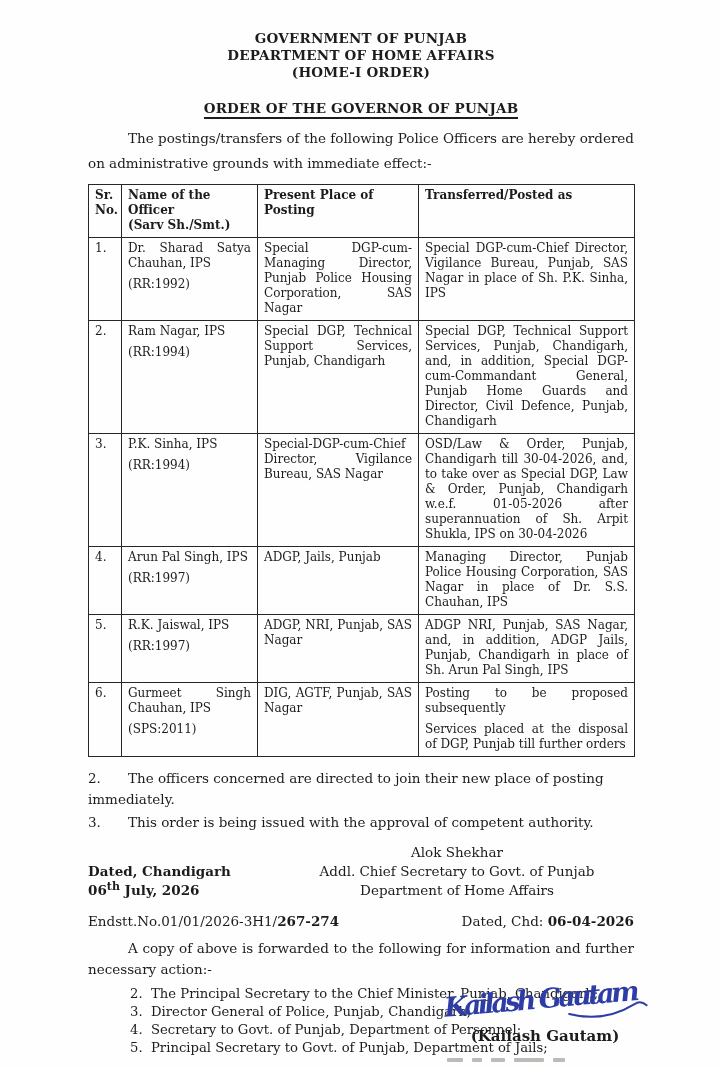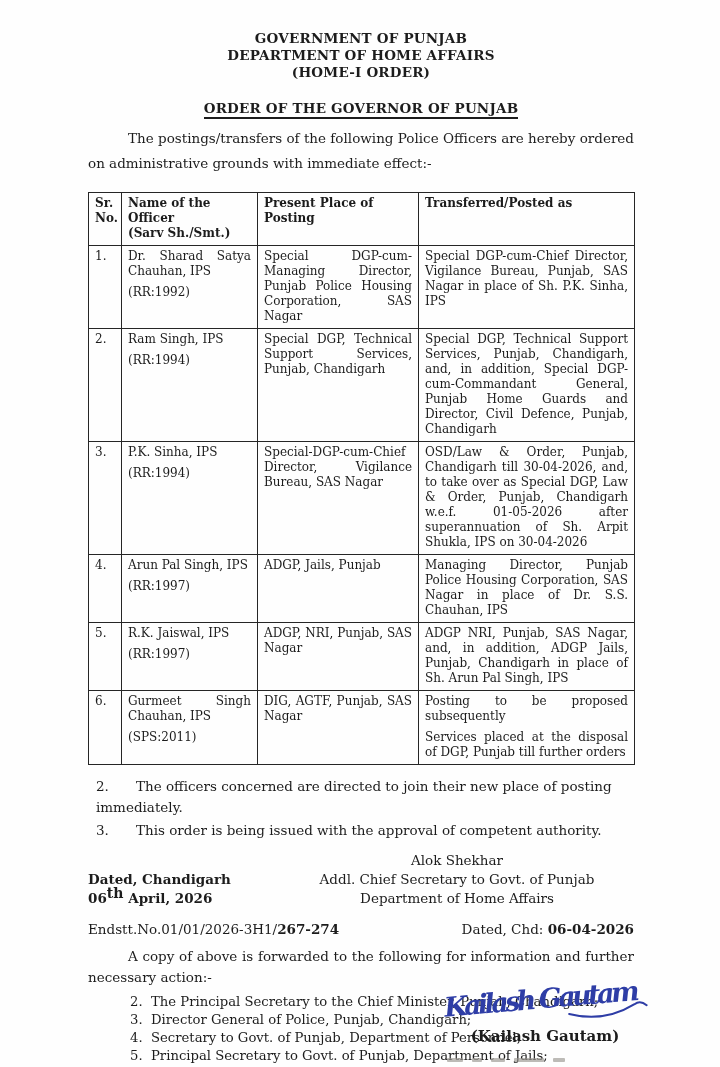--- a/index.html
+++ b/index.html
@@ -11,55 +11,55 @@
     font-family:"DejaVu Serif","Liberation Serif",serif;
     font-size:13.5px;
     box-sizing:border-box;
     padding:30px 86px 8px 88px;
     overflow:hidden;
   }
   .doc-header{text-align:center;font-weight:700;font-size:13.5px;line-height:17px;letter-spacing:.2px;}
   .order-title-wrap{text-align:center;margin-top:19px;}
   .order-title{font-weight:700;font-size:13.5px;border-bottom:2px solid #1c1c1c;padding-bottom:1px;letter-spacing:.2px;}
   .intro{margin:10px 0 0 0;text-align:justify;text-indent:40px;line-height:25px;}
-  table.transfer{border-collapse:collapse;width:100%;margin-top:16px;table-layout:fixed;}
+  table.transfer{border-collapse:collapse;width:100%;margin-top:8px;table-layout:fixed;}
   table.transfer th,table.transfer td{
     border:1.6px solid #262626;
     vertical-align:top;
     padding:3px 6px 4px 6px;
     font-size:12px;
     line-height:15px;
     text-align:left;
     overflow:hidden;
   }
   table.transfer th{font-weight:700;}
   table.transfer td.just, table.transfer td .just{text-align:justify;}
   .col-sr{width:33px;}
   .col-name{width:136px;}
   .col-present{width:161px;}
   .col-trans{width:216px;}
   .batch{margin-top:6px;}
   .t2{margin-top:6px;}
-  .numbered{margin:11px 0 0 8px;line-height:21px;}
+  .numbered{margin:11px 0 0 0;line-height:21px;}
   .pnum{display:inline-block;width:40px;}
   .sign-row{display:flex;justify-content:space-between;align-items:flex-end;margin-top:10px;}
   .date-block{font-weight:700;line-height:19px;}
   .signatory{font-weight:400;line-height:19px;text-align:center;width:310px;margin-right:22px;}
   .endorsement{display:flex;justify-content:space-between;margin-top:12px;line-height:18px;text-align:right;}
   .forward{margin:8px 0 0 0;text-align:justify;text-indent:40px;line-height:21px;}
   .recipients{margin:5px 0 0 42px;line-height:18px;font-size:13.2px;}
   .recipient{white-space:nowrap;}
   .rnum{display:inline-block;width:21px;}
   .signature-block{position:absolute;left:440px;top:972px;width:210px;text-align:center;}
   .typed-name{font-weight:700;font-size:15px;margin-top:-6px;white-space:nowrap;}
   .cutoff-artifact{position:absolute;left:447px;top:1058px;width:130px;display:flex;gap:9px;}
   .cutoff-artifact span{display:inline-block;height:4px;background:#9a9691;opacity:.65;border-radius:1px;}
   .ca1{width:16px;}.ca2{width:10px;}.ca3{width:14px;}.ca4{width:30px;}.ca5{width:12px;}
   b{font-weight:700;}
-  sup{font-size:14px;vertical-align:super;line-height:0;}
+  sup{font-size:11px;vertical-align:super;line-height:0;}
 </style>
 </head>
 <body>
 
 <div class="page">
 
   <div class="doc-header">
     <div>GOVERNMENT OF PUNJAB</div>
     <div>DEPARTMENT OF HOME AFFAIRS</div>
     <div>(HOME-I ORDER)</div>
@@ -98,21 +98,21 @@
         <td>
           <div class="just">Dr. Sharad Satya Chauhan, IPS</div>
           <div class="batch">(RR:1992)</div>
         </td>
         <td class="just">Special DGP-cum-Managing Director, Punjab Police Housing Corporation, SAS Nagar</td>
         <td class="just">Special DGP-cum-Chief Director, Vigilance Bureau, Punjab, SAS Nagar in place of Sh. P.K. Sinha, IPS</td>
       </tr>
       <tr>
         <td>2.</td>
         <td>
-          <div class="just">Ram Singh, IPS</div>
+          <div class="just">Ram Nagar, IPS</div>
           <div class="batch">(RR:1994)</div>
         </td>
         <td class="just">Special DGP, Technical Support Services, Punjab, Chandigarh</td>
         <td class="just">Special DGP, Technical Support Services, Punjab, Chandigarh, and, in addition, Special DGP-cum-Commandant General, Punjab Home Guards and Director, Civil Defence, Punjab, Chandigarh</td>
       </tr>
       <tr>
         <td>3.</td>
         <td>
           <div class="just">P.K. Sinha, IPS</div>
           <div class="batch">(RR:1994)</div>
@@ -156,21 +156,21 @@
   <p class="numbered">
     <span class="pnum">2.</span><span>The officers concerned are directed to join their new place of posting immediately.</span>
   </p>
   <p class="numbered" style="margin-top:2px;">
     <span class="pnum">3.</span><span>This order is being issued with the approval of competent authority.</span>
   </p>
 
   <div class="sign-row">
     <div class="date-block">
       <div>Dated, Chandigarh</div>
-      <div><span>06</span><sup>th</sup><span> April, 2026</span></div>
+      <div><span>06</span><sup>th</sup><span> July, 2026</span></div>
     </div>
     <div class="signatory">
       <div>Alok Shekhar</div>
       <div>Addl. Chief Secretary to Govt. of Punjab</div>
       <div>Department of Home Affairs</div>
     </div>
   </div>
 
   <div class="endorsement">
     <div><span>Endstt.No.01/01/2026-3H1/</span><b>267-274</b></div>

